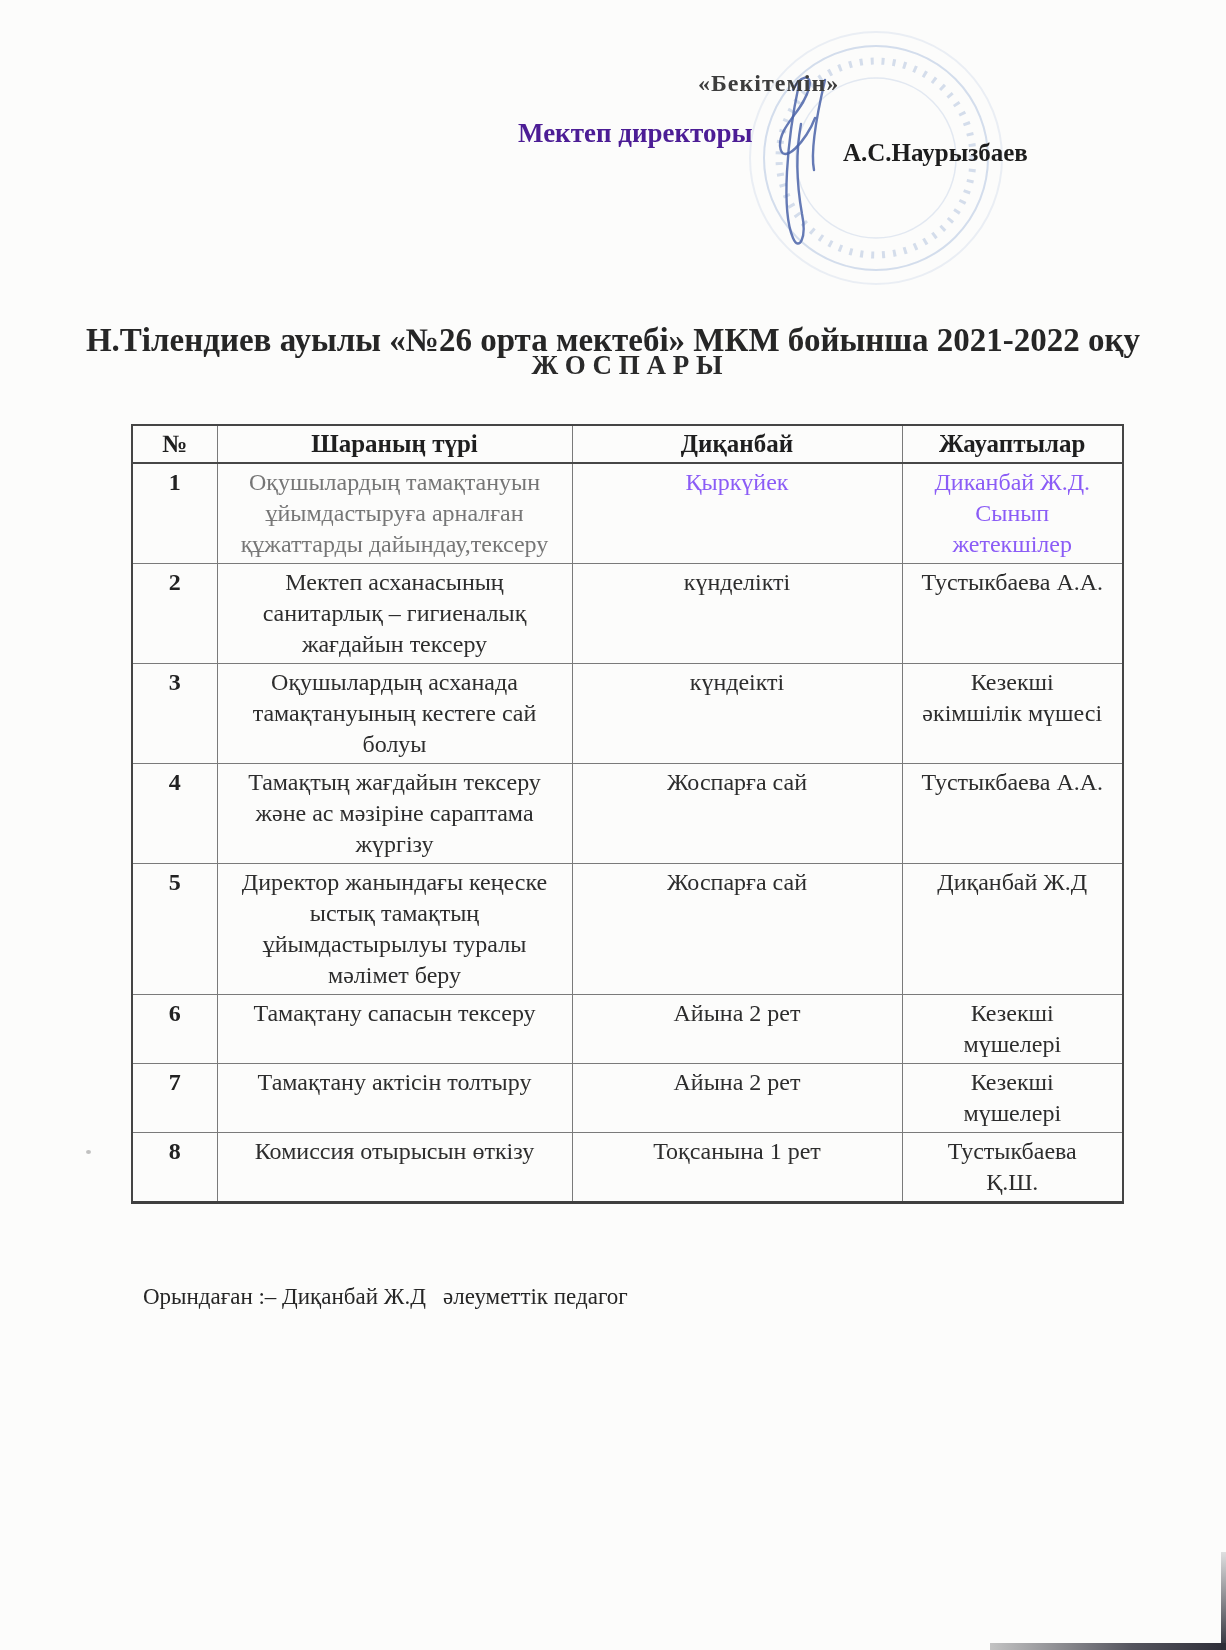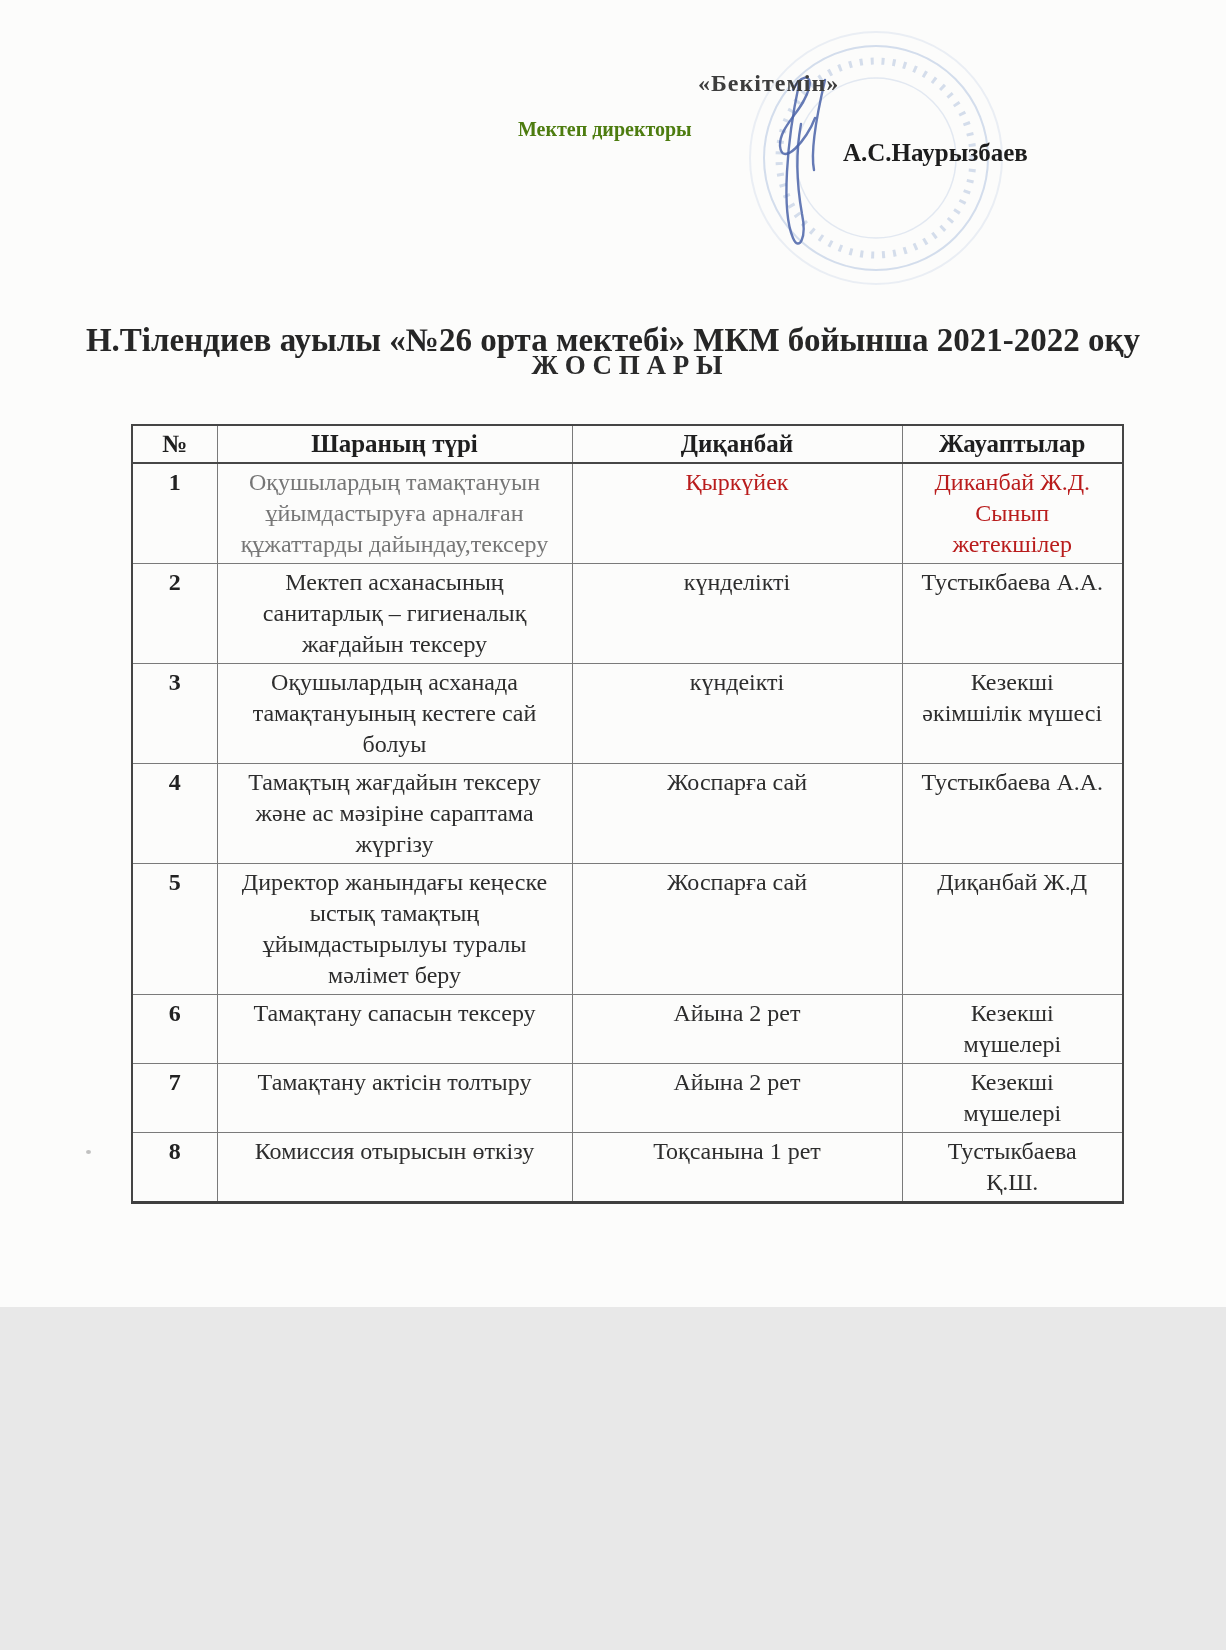--- a/index.html
+++ b/index.html
@@ -1,35 +1,35 @@
 <!DOCTYPE html>
 <html><head>
 <meta charset="utf-8">
 <style>
   html, body { margin: 0; padding: 0; background: #e8e8e8; }
   .page {
     position: relative;
     width: 1226px;
-    height: 1307px;
+    height: 1650px;
     margin: 0 auto;
     background: #fcfcfb;
     overflow: hidden;
     font-family: "Liberation Serif", "DejaVu Serif", serif;
     color: #2b2b2b;
   }
 
   
   .approval-label {
     position: absolute; left: 698px; top: 70px;
     font-size: 24px; font-weight: bold; color: #3d3d3d;
     letter-spacing: 1px;
   }
   .director-label {
     position: absolute; left: 518px; top: 118px;
-    font-size: 20px; font-weight: bold; color: #4d7c0f;
+    font-size: 27px; font-weight: bold; color: #4c1d95;
   }
   .director-name {
     position: absolute; left: 843px; top: 115px;
     font-size: 25px; font-weight: bold; color: #1d1d1d; margin-top: 24px;
   }
   .stamp-svg { position: absolute; left: 735px; top: 18px; pointer-events: none; }
 
   
   .doc-title {
     position: absolute; left: 60px; top: 220px; width: 1106px;
@@ -57,21 +57,21 @@
     padding: 2px 4px; line-height: 32px; text-align: center;
   }
   table.plan tbody tr:last-child td { border-bottom: 3px solid #3f3f3f; }
   table.plan td {
     font-size: 24px; line-height: 31px; color: #2d2d2d;
     text-align: center; vertical-align: top;
     padding: 3px 8px; white-space: pre-line;
   }
   table.plan td.num { font-weight: bold; color: #222; }
   table.plan tr.faded td.activity { color: #767676; }
-  table.plan tr.faded td.term, table.plan tr.faded td.resp { color: #b91c1c; }
+  table.plan tr.faded td.term, table.plan tr.faded td.resp { color: #8b5cf6; }
   col.c-num { width: 85px; }
   col.c-activity { width: 355px; }
   col.c-term { width: 330px; }
   col.c-resp { width: 221px; }
 
   
   .executor-line {
     position: absolute; left: 143px; top: 1284px;
     font-size: 23px; color: #262626; white-space: pre-wrap;
   }
@@ -195,18 +195,19 @@
             <td class="num">8</td>
             <td class="activity">Комиссия отырысын өткізу</td>
             <td class="term">Тоқсанына 1 рет</td>
             <td class="resp">Тустыкбаева
 Қ.Ш.</td>
           </tr>
         </tbody>
     </table>
   </div>
 
+  <div class="executor-line">Орындаған :– Диқанбай Ж.Д   әлеуметтік педагог</div>
 
   <div class="artifact-dot"></div>
   <div class="artifact-bottom-bar"></div>
   <div class="artifact-right-edge"></div>
 
 </div>
 
 </body></html>

